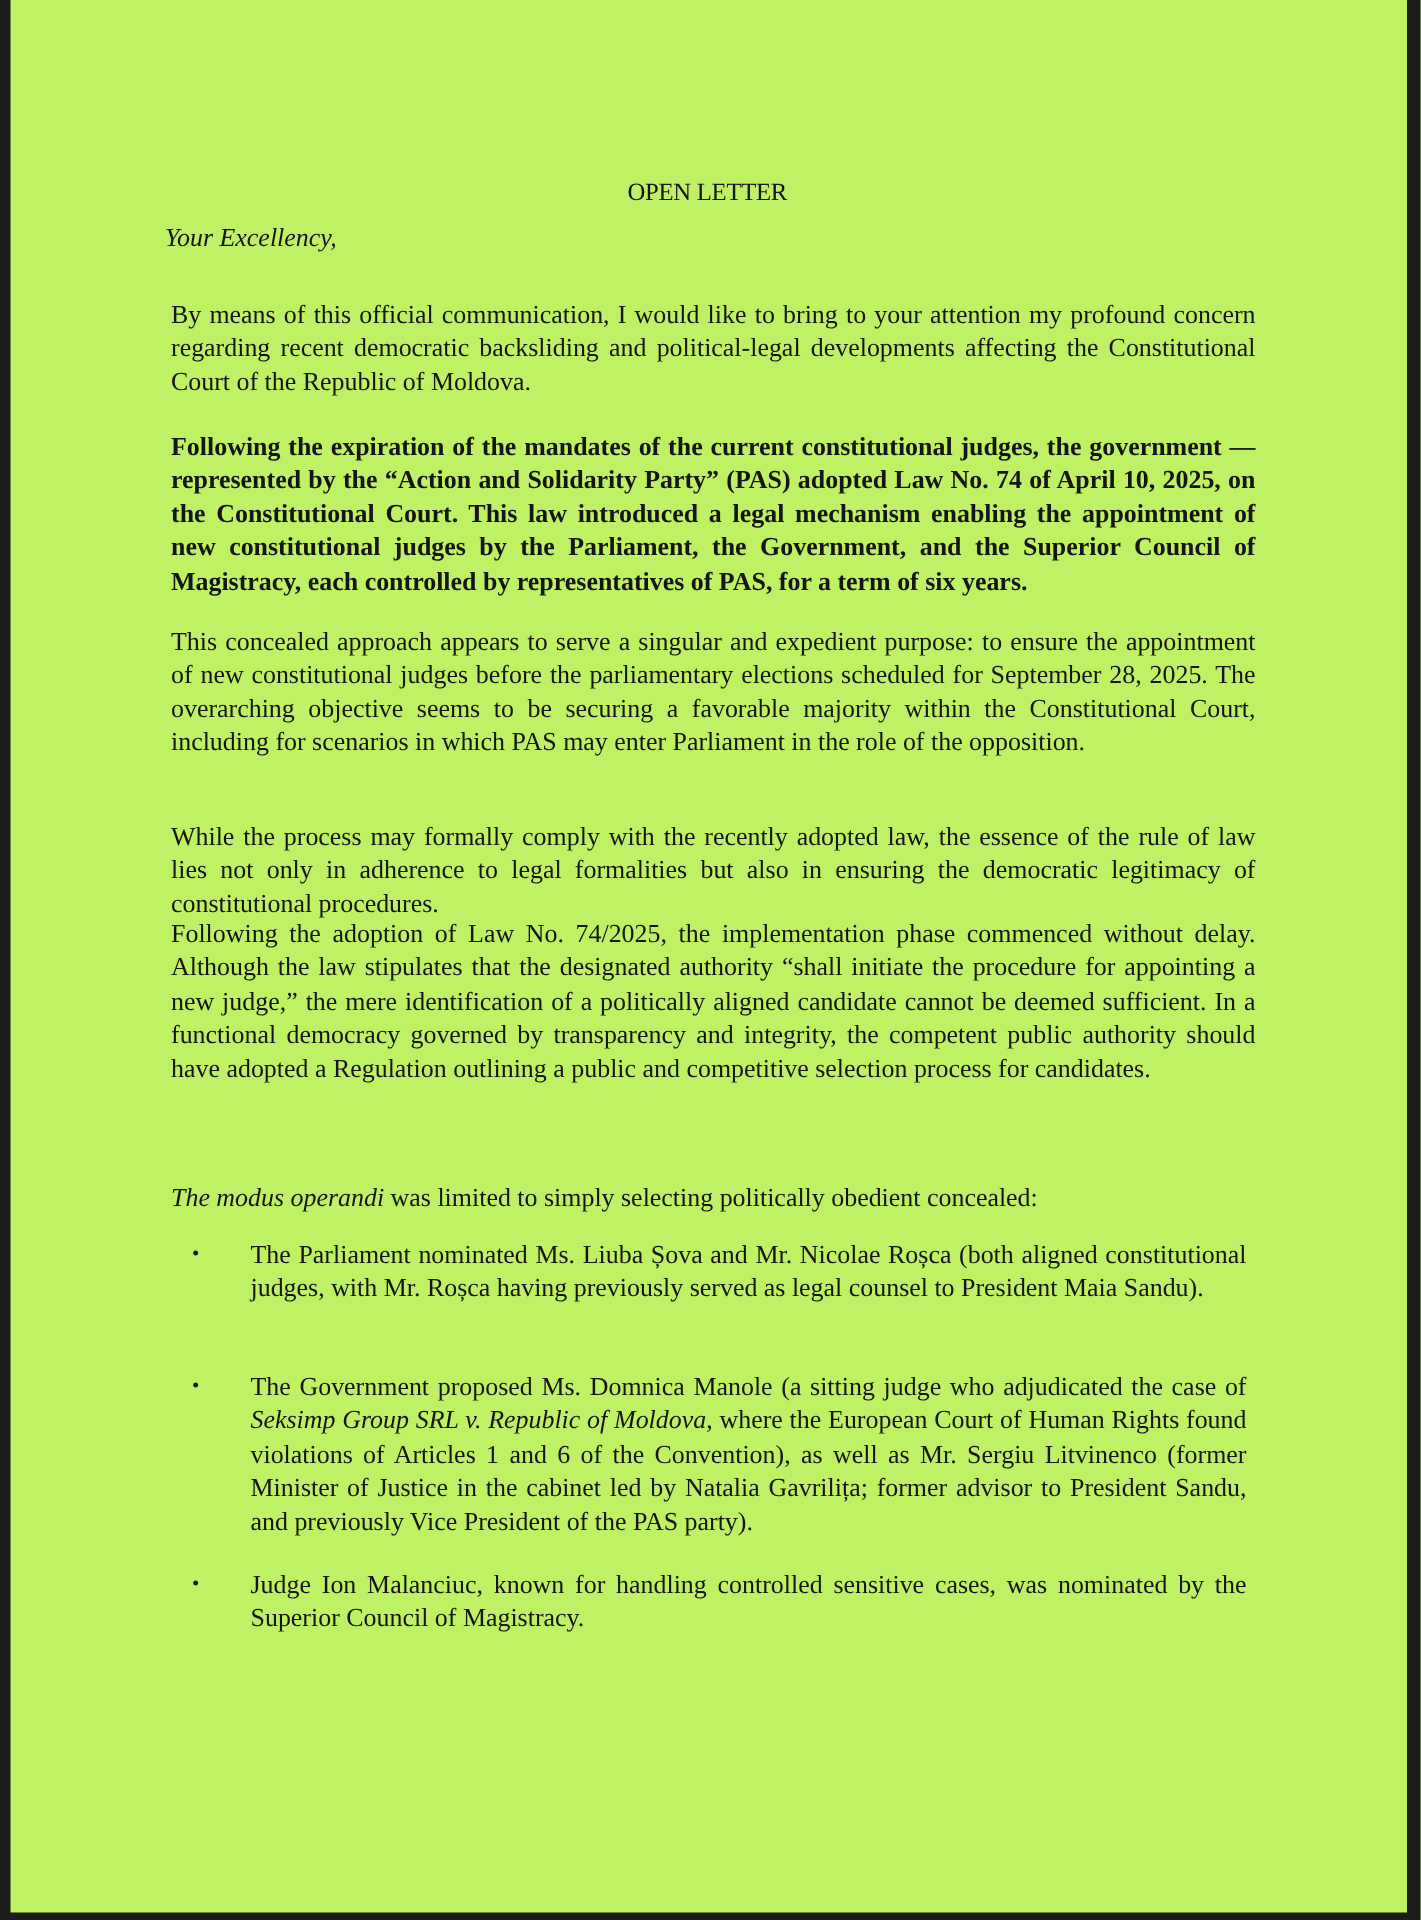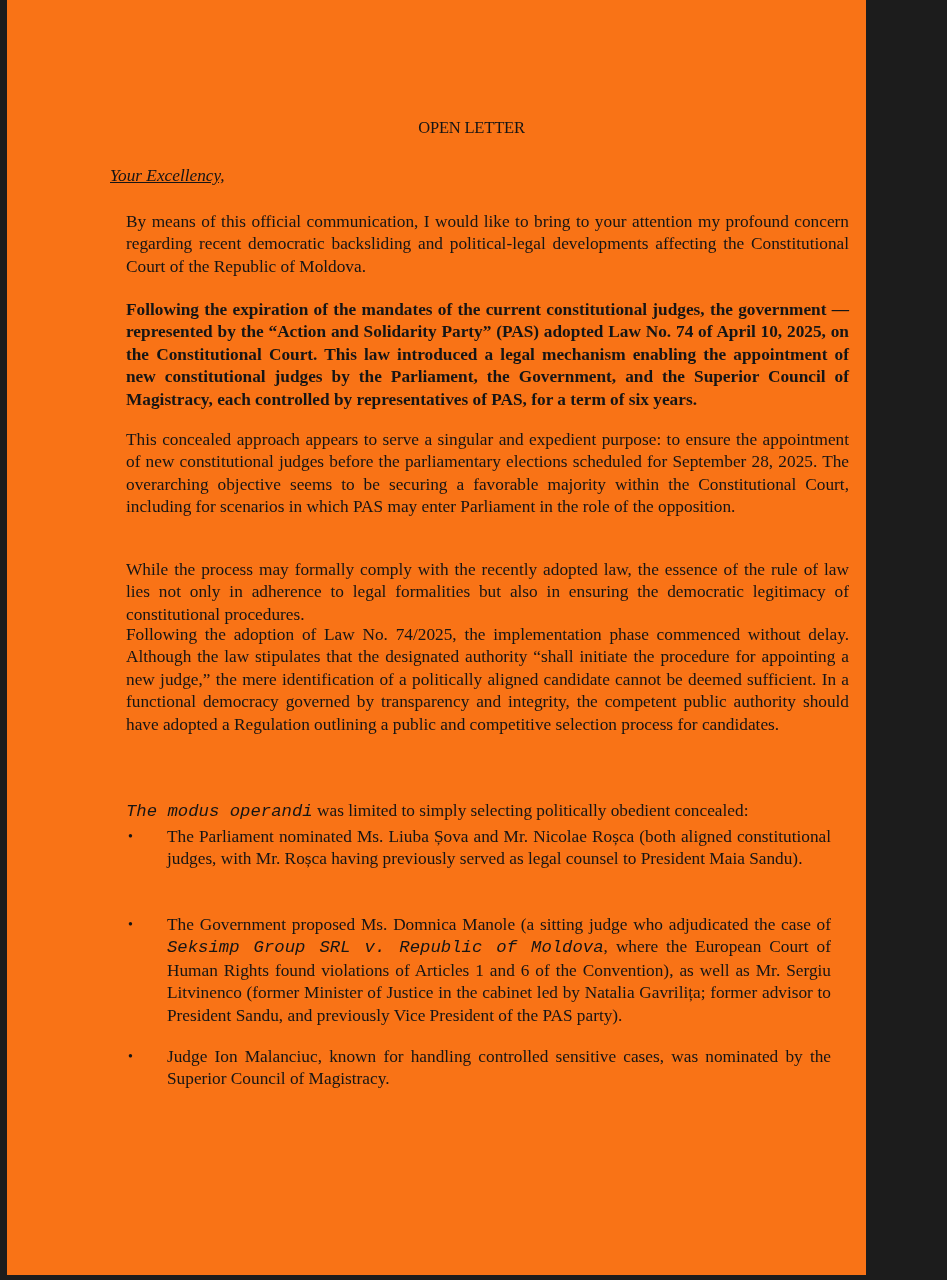--- a/index.html
+++ b/index.html
@@ -10,23 +10,23 @@
       width: 947px;
       height: 1280px;
       background: #1c1c1c;
       position: relative;
       overflow: hidden;
     }
     .page {
       position: absolute;
       left: 7px;
       top: 0;
-      width: 859px;
+      width: 931px;
       height: 1275px;
-      background: #f97316;
+      background: #bef264;
       box-sizing: border-box;
     }
     .content {
       position: absolute;
       left: 103px;
       top: 0;
       width: 723px;
       font-family: "Liberation Serif", "DejaVu Serif", serif;
       font-size: 17.3px;
       color: #151515;
@@ -36,31 +36,30 @@
       position: absolute;
       top: 117px;
       left: 0;
       width: 723px;
       text-align: center;
       font-size: 16.5px;
       letter-spacing: -0.2px;
     }
     .salutation {
       position: absolute;
-      top: 165px;
+      top: 148px;
       left: 0;
       font-style: italic;
-      text-decoration: underline;
     }
     .para {
       position: absolute;
       left: 0;
       width: 723px;
       text-align: justify;
-      margin: 16px;
+      margin: 4px;
     }
     .p1 { top: 195px; }
     .p2 { top: 283px; font-weight: bold; }
     .p3 { top: 413px; font-family: Liberation Serif, serif; }
     .p4 { top: 543px; }
     .p5 { top: 608px; }
     .p6 { top: 784px; }
     .bullet-list {
       position: absolute;
       left: 0;
@@ -82,21 +81,21 @@
     }
     .bullet-text {
       position: absolute;
       left: 57px;
       width: 664px;
       text-align: justify;
     }
     .b1 { top: 826px; }
     .b2 { top: 914px; }
     .b3 { top: 1046px; }
-    em { font-style: italic; font-family: Liberation Mono, monospace; }
+    em { font-style: italic; }
   </style>
 </head>
 <body>
 
 <div class="page">
   <div class="content">
 
     <div class="title">OPEN LETTER</div>
 
     <div class="salutation">Your Excellency,</div>

